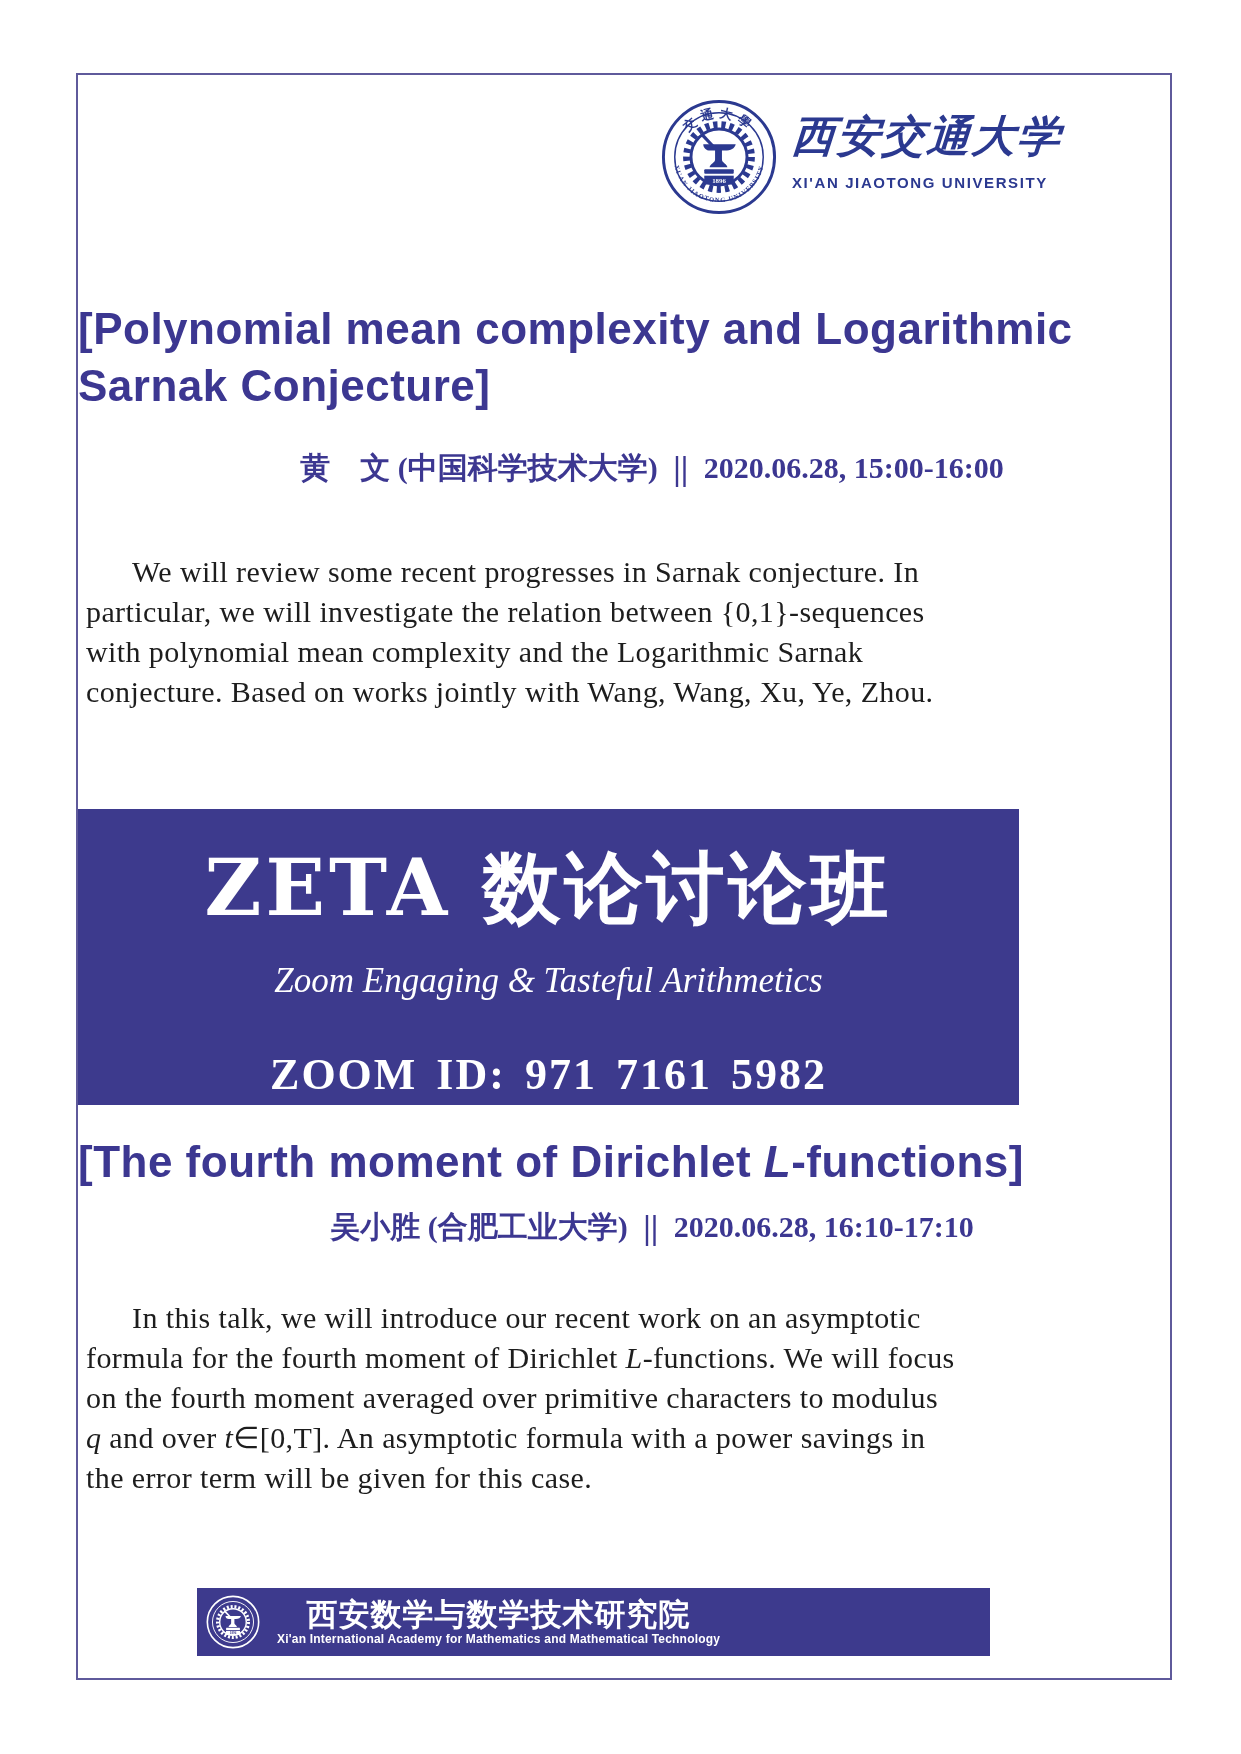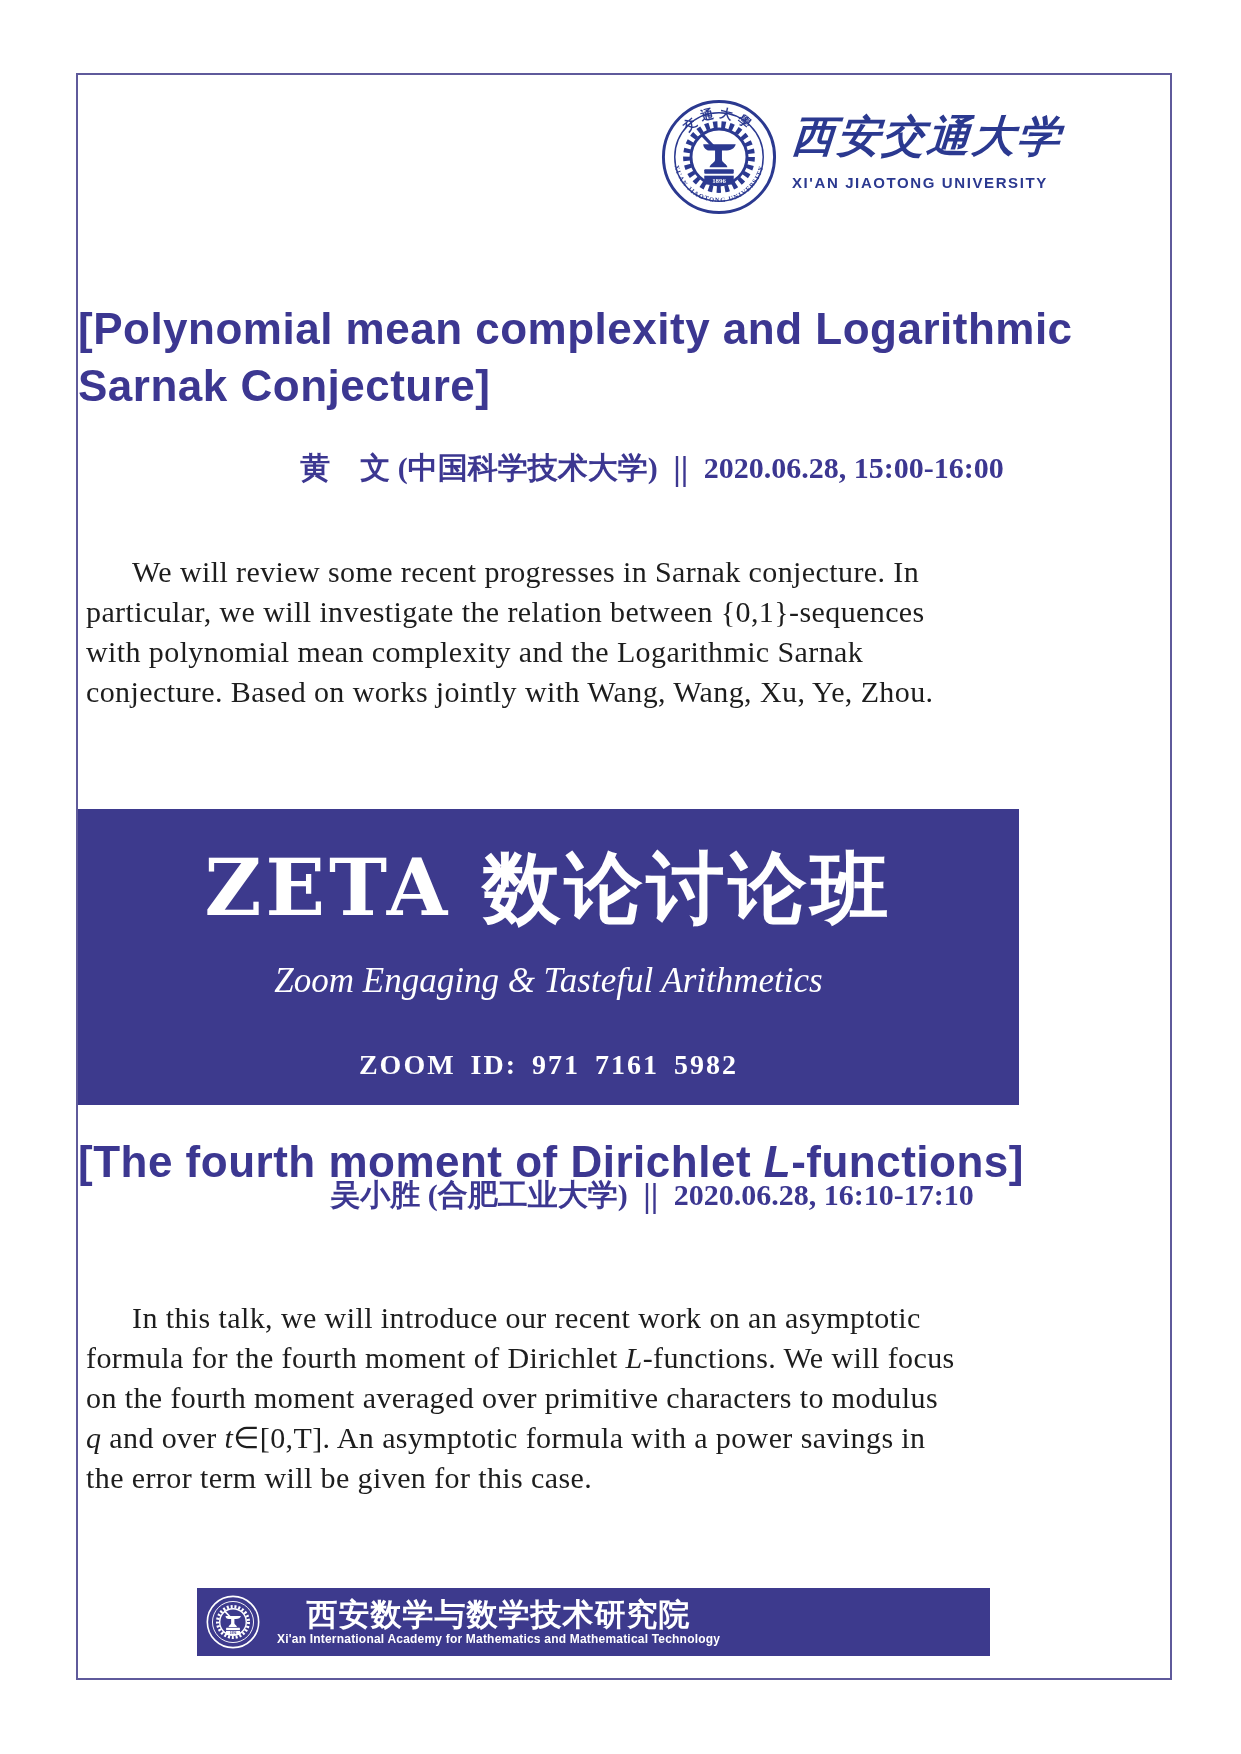--- a/index.html
+++ b/index.html
@@ -22,40 +22,40 @@
   .talk-title{position:absolute;left:78px;width:1092px;margin:0;text-align:left;
         font-family:"Liberation Sans",sans-serif;font-weight:700;font-size:44px;line-height:57px;
         color:#3c3791;letter-spacing:0.5px;}
   .title1{top:300px;}
   .title2{top:1133px;}
   .it{font-style:italic;}
   .speaker-line{position:absolute;left:78px;width:1092px;text-align:center;
         font-family:"Liberation Serif",serif;font-weight:bold;font-size:30px;color:#3c3791;
         white-space:nowrap;padding-left:28px;}
   .speaker1{top:448px;}
-  .speaker2{top:1175px;}
+  .speaker2{top:1207px;}
   .sep{font-size:34px;padding:0 8px;vertical-align:-2px;font-weight:bold;}
 
   
   .abstract{position:absolute;left:86px;width:1072px;color:#1d1d1d;
         font-family:"Liberation Serif",serif;font-size:30px;letter-spacing:0.4px;}
   .abstract1{top:552px;}
   .abstract2{top:1298px;}
   .abs-line{line-height:40px;white-space:nowrap;}
   .abs-line.first{text-indent:46px;}
 
   
   .banner{position:absolute;left:78px;top:797px;width:941px;height:296px;background:#3d3a8d;margin-top:12px;}
   .zeta-title{position:absolute;left:0;top:36px;width:100%;text-align:center;color:#ffffff;
         font-family:"DejaVu Serif",serif;font-weight:bold;font-size:78px;line-height:86px;
         letter-spacing:4px;white-space:nowrap;}
   .zeta-subtitle{position:absolute;left:0;top:152px;width:100%;text-align:center;color:#ffffff;
         font-family:"Liberation Serif",serif;font-weight:normal;font-style:italic;font-size:35px;}
   .zeta-id{position:absolute;left:0;top:240px;width:100%;text-align:center;color:#ffffff;
-        font-family:"Liberation Serif",serif;font-weight:bold;font-size:28px;letter-spacing:2px;
+        font-family:"Liberation Serif",serif;font-weight:bold;font-size:44px;letter-spacing:2px;
         word-spacing:6px;}
 
   
   .footer-banner{position:absolute;left:197px;top:1588px;width:793px;height:68px;background:#3d3a8d;
         display:flex;align-items:center;}
   .seal-small{width:56px;height:56px;margin-left:8px;flex:0 0 auto;}
   .org{margin-left:16px;text-align:center;}
   .org-cn{font-family:"Liberation Sans",sans-serif;font-weight:bold;font-size:31px;line-height:34px;
         color:#ffffff;white-space:nowrap;letter-spacing:1px;}
   .org-en{font-family:"Liberation Sans",sans-serif;font-weight:bold;font-size:12px;line-height:15px;

